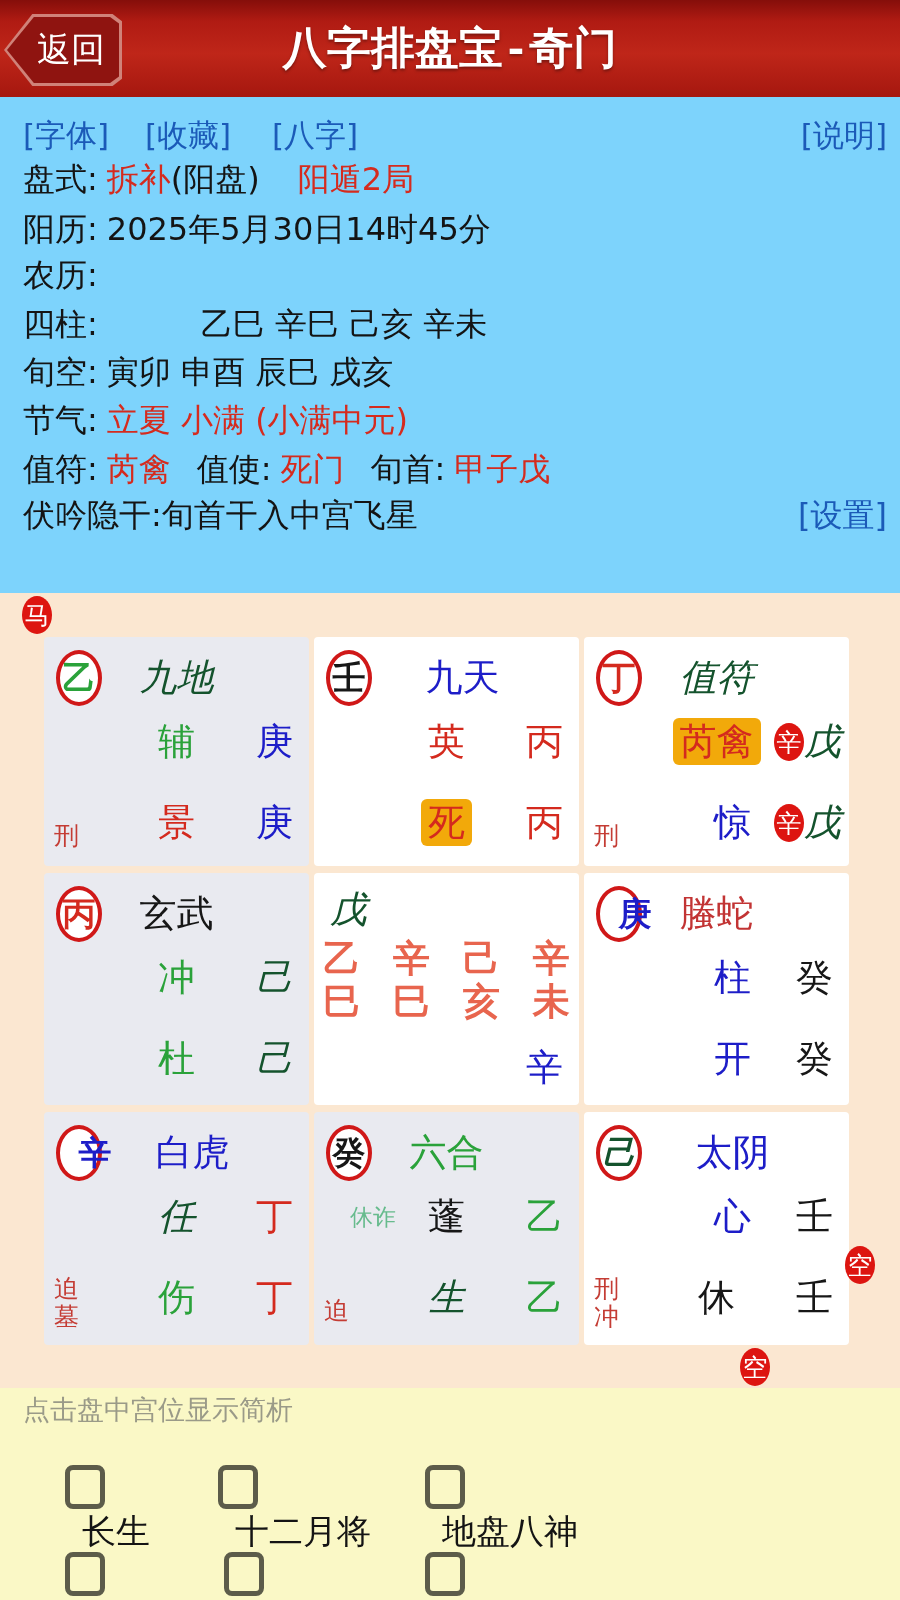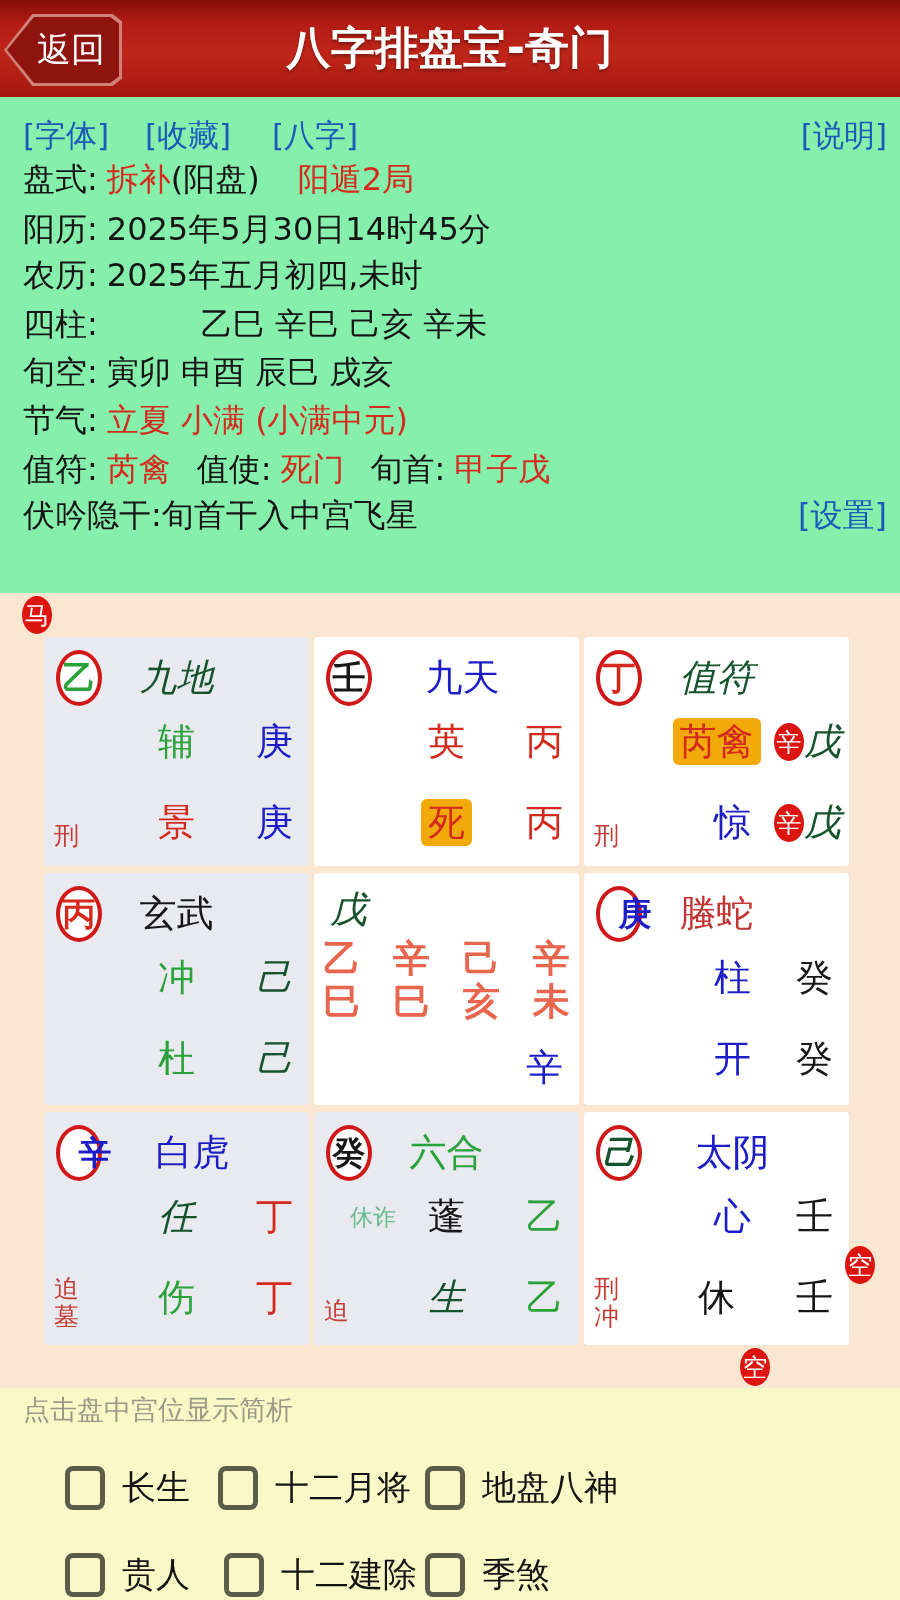--- a/index.html
+++ b/index.html
@@ -11,24 +11,24 @@
           background:linear-gradient(180deg,#850e0a 0%,#b01b13 22%,#bf2619 55%,#a5170f 100%);padding-left:16px;}
   .back-btn{position:absolute;left:4px;top:14px;width:118px;height:72px;
             background:#d08279;
             clip-path:polygon(0 50%,24% 0,92% 0,100% 10%,100% 90%,92% 100%,24% 100%);}
   .back-btn .inner{position:absolute;left:3px;top:3px;right:3px;bottom:3px;background:#8f1410;
             clip-path:polygon(0 50%,24% 0,92% 0,100% 10%,100% 90%,92% 100%,24% 100%);
             display:flex;align-items:center;justify-content:center;padding-left:16px;}
   .back-btn .inner span{color:#fff;font-size:34px;}
   .app-title{position:absolute;left:0;right:0;top:0;height:97px;display:flex;
              align-items:center;justify-content:center;color:#fff;font-size:44px;font-weight:bold;
-             text-shadow:0 2px 3px rgba(0,0,0,.35);pointer-events:none;}
-
-  
-  .infopanel{position:absolute;top:97px;left:0;right:0;height:524px;background:#86efac;}
+             text-shadow:0 2px 3px rgba(0,0,0,.35);pointer-events:none;font-family:Liberation Mono, monospace;}
+
+  
+  .infopanel{position:absolute;top:97px;left:0;right:0;height:524px;background:#7dd3fc;}
   .irow{position:absolute;left:23px;right:13px;height:42px;font-size:32px;color:#141414;
         display:flex;align-items:center;white-space:pre;}
   .links{font-size:31px;}
   .link{color:#1b5ab8;}
   .lnk-font{position:absolute;left:0;}
   .lnk-fav{position:absolute;left:122px;}
   .lnk-bazi{position:absolute;left:249px;}
   .lnk-help{position:absolute;right:0;}
   .red{color:#d52b1e;}
   .gap38{display:inline-block;width:38px;}
@@ -71,21 +71,21 @@
   .c-green{color:#2aa23a;}
   .c-orange{color:#14532d;font-style:italic;}
   .c-black{color:#171717;}
   .c-crimson{color:#c23434;}
   .c-salmon{color:#e8654e;}
   .c-ltgreen{color:#67bb8d;}
 
   
   .footer{position:absolute;top:1388px;left:0;right:0;height:212px;background:#faf8c6;}
   .hint{position:absolute;left:23px;top:4px;font-size:27px;color:#9a9a88;}
-  .chk-group{position:absolute;display:flex;align-items:center;}
+  .chk-group{position:absolute;display:flex;align-items:flex-start;flex-direction:column;}
   .chk-box{width:40px;height:44px;border:5px solid #5c5c4a;border-radius:8px;box-sizing:border-box;
            background:transparent;flex:0 0 auto;}
   .chk-label{margin-left:17px;font-size:34px;color:#141414;white-space:nowrap;}
 </style>
 </head>
 <body>
 
 <div class="app">
 
   <div class="header">
@@ -104,21 +104,21 @@
       <span class="link lnk-bazi">[八字]</span>
       <span class="link lnk-help">[说明]</span>
     </div>
     <div class="irow" style="top:62px;">
       <span>盘式:</span><span class="sp8"></span><span class="red">拆补</span><span>(阳盘)</span><span class="gap38"></span><span class="red">阳遁2局</span>
     </div>
     <div class="irow" style="top:112px;">
       <span>阳历:</span><span class="sp8"></span><span>2025年5月30日14时45分</span>
     </div>
     <div class="irow" style="top:158px;">
-      <span>农历:</span><span class="sp8"></span><span>2025年五月初四,未时</span>
+      <span>农历:</span><span class="sp8"></span>
     </div>
     <div class="irow" style="top:207px;gap:47px;">
       <span>四柱:</span><span class="sp8"></span><span>乙巳 辛巳 己亥 辛未</span>
     </div>
     <div class="irow" style="top:255px;">
       <span>旬空:</span><span class="sp8"></span><span>寅卯 申酉 辰巳 戌亥</span>
     </div>
     <div class="irow" style="top:303px;">
       <span>节气:</span><span class="sp8"></span><span class="red">立夏 小满 (小满中元)</span>
     </div>

